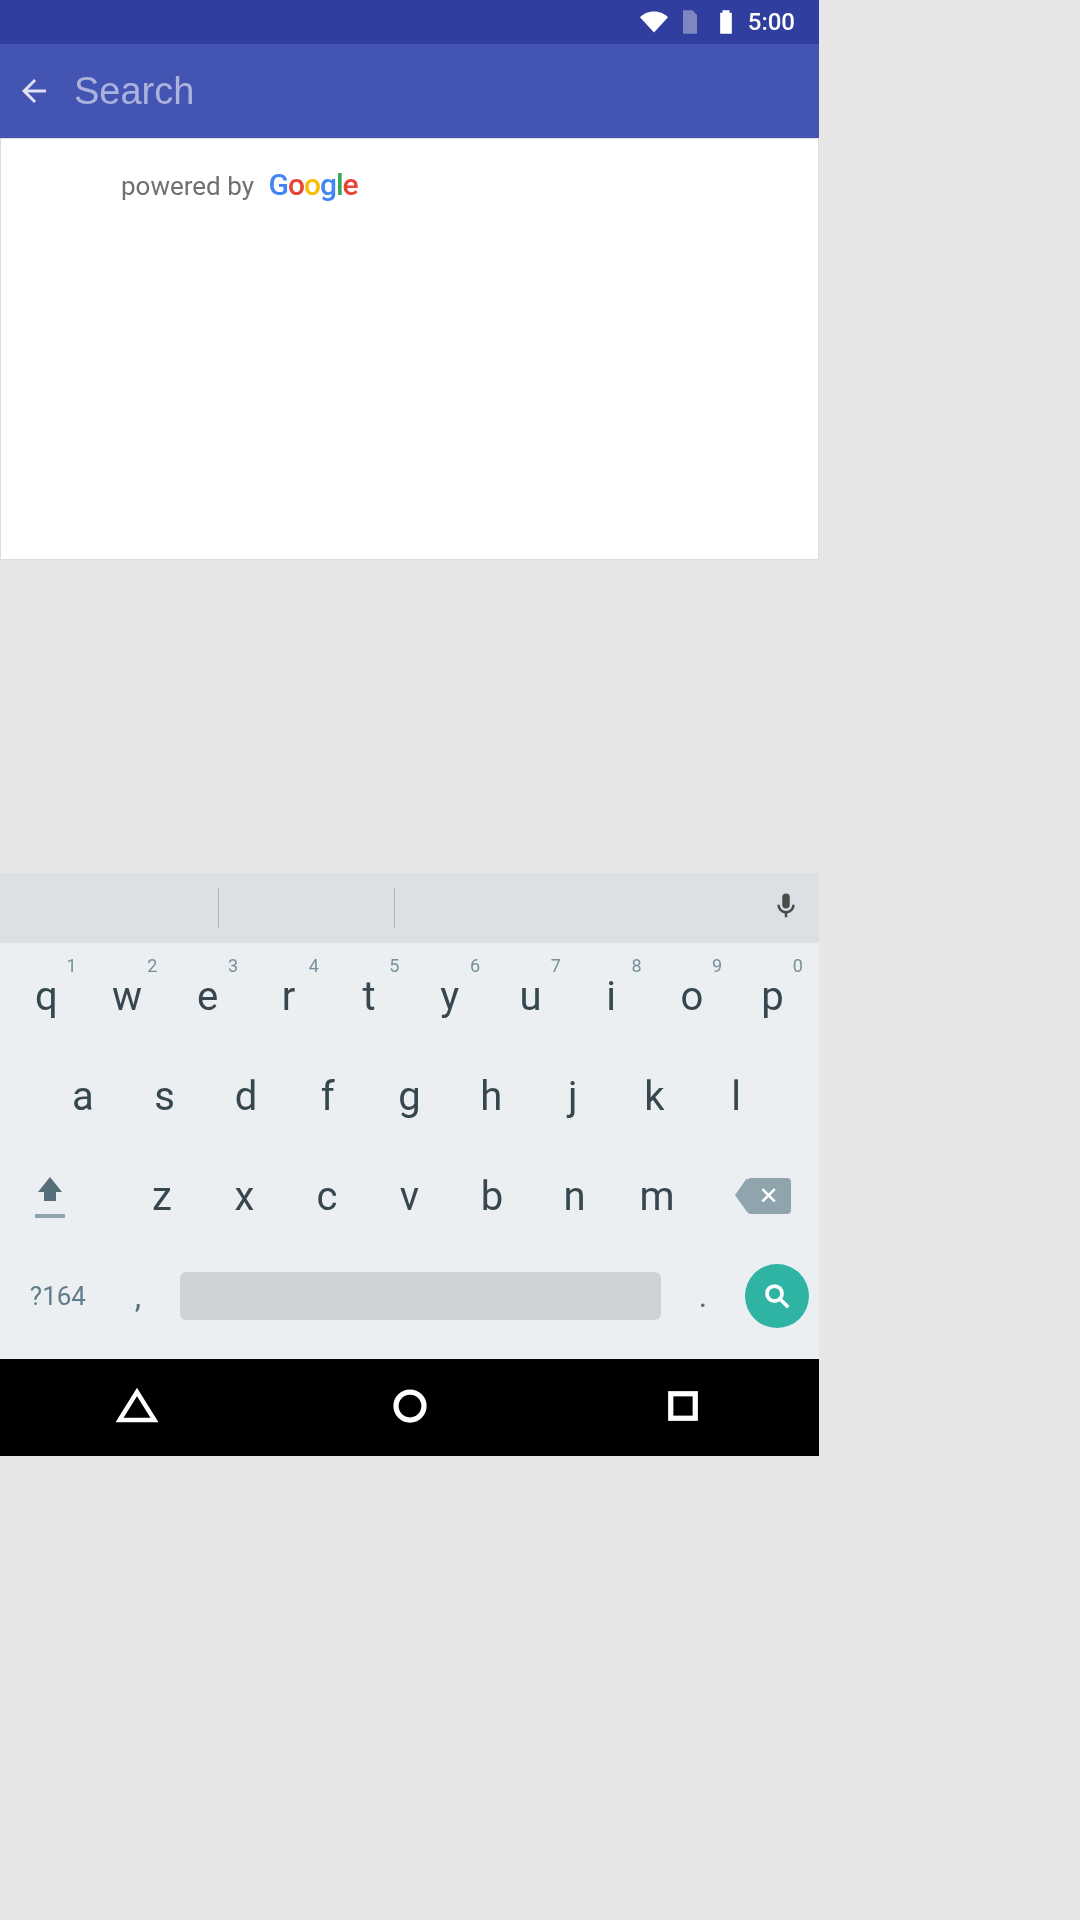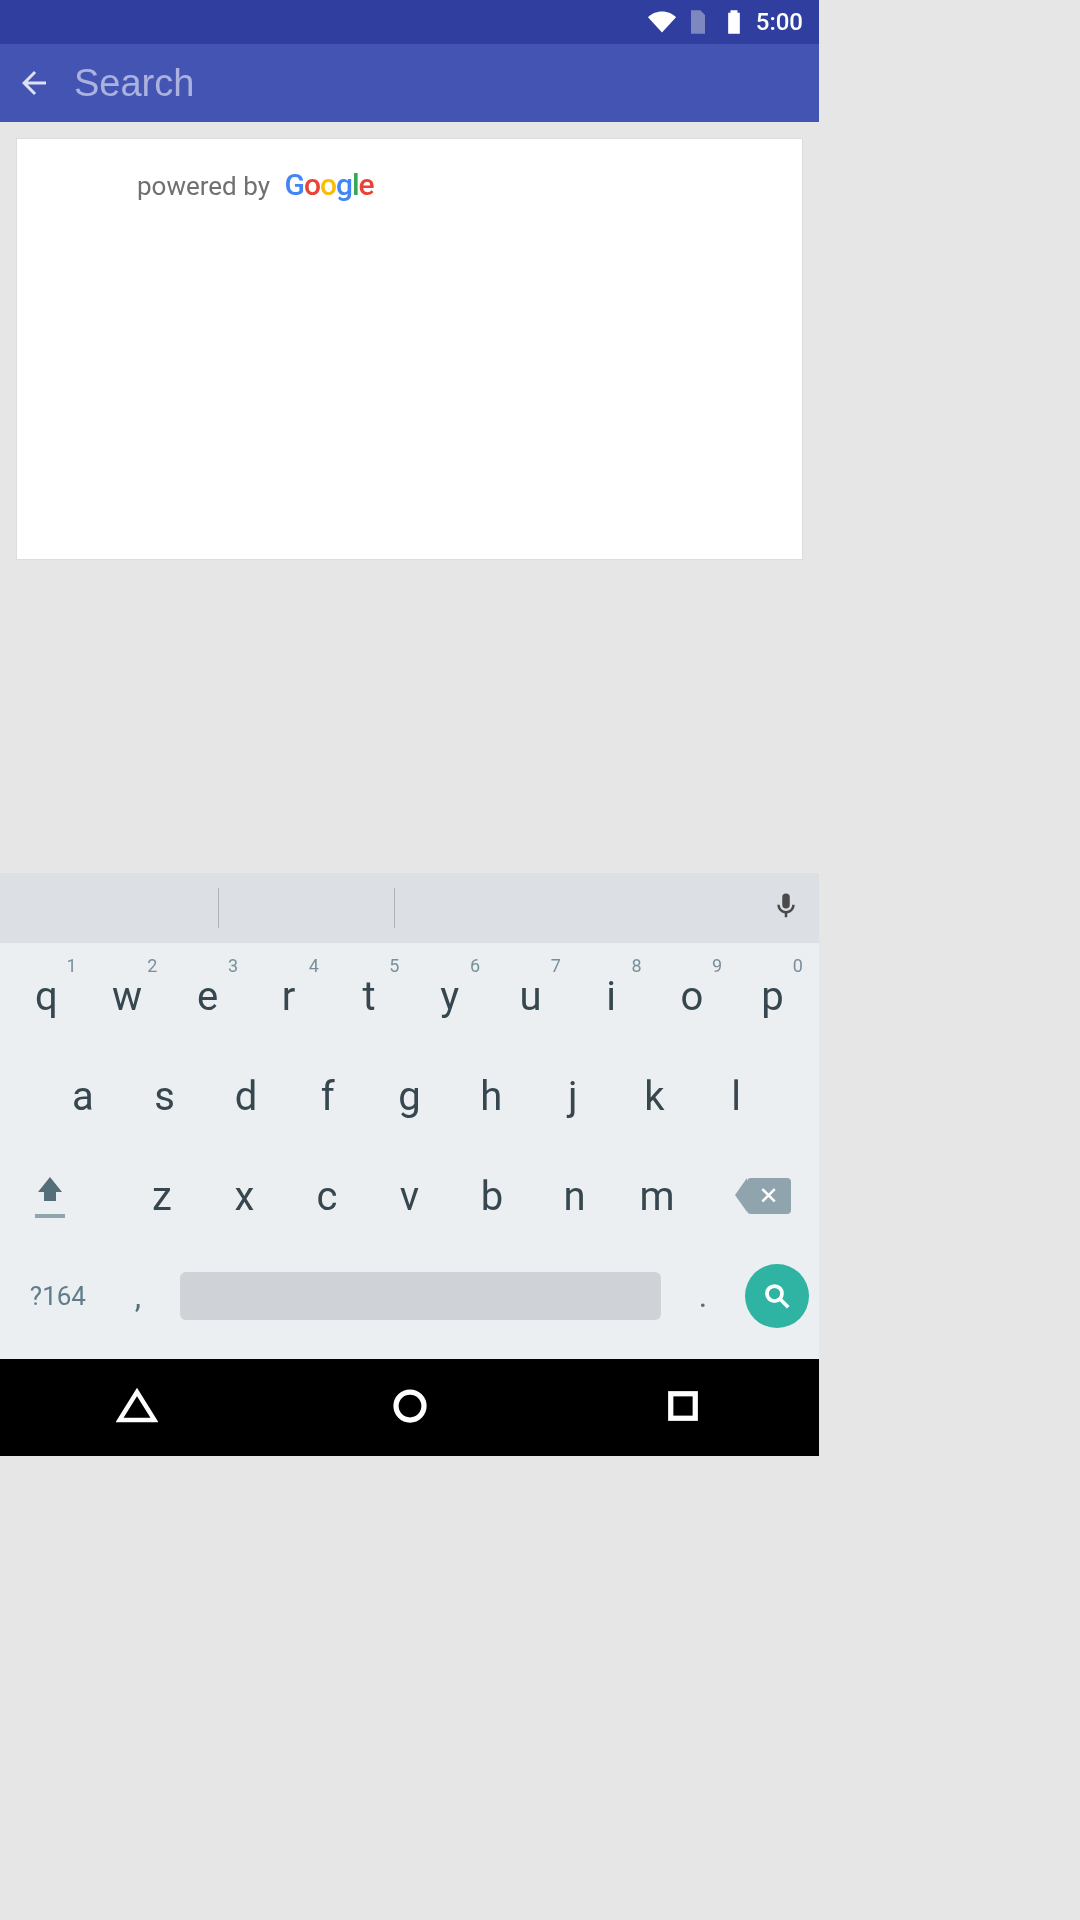--- a/index.html
+++ b/index.html
@@ -5,50 +5,50 @@
     * { margin: 0; padding: 0; box-sizing: border-box; }
     html, body { width: 819px; height: 1456px; overflow: hidden; font-family: Roboto, Arial, sans-serif; background: #e6e6e6; }
 
     
     .status-bar {
       height: 44px;
       background: #303f9f;
       display: flex;
       justify-content: flex-end;
       align-items: center;
-      padding: 0 16px;
+      padding: 0 24px;
       gap: 8px;
       color: #fff;
     }
     .status-bar .time { font-size: 24px; font-weight: 500; }
     .status-icon svg { width: 28px; height: 28px; fill: #fff; display: block; }
     .status-icon.dim svg { fill: #7e87c0; }
 
     
     .app-bar {
-      height: 78px;
+      height: 94px;
       background: #4354b3;
       display: flex;
       align-items: center;
       padding: 0 16px;
       gap: 22px;
     }
     .app-bar .back svg { width: 36px; height: 36px; fill: #dfe1f0; display: block; }
     .app-bar input {
       flex: 1;
       background: transparent;
       border: none;
       outline: none;
       font-size: 38px;
       color: #fff;
     }
     .app-bar input::placeholder { color: rgba(255,255,255,0.55); }
 
     
-    .content-area { padding: 16px; }
+    .content-area { padding: 0; }
     .card {
       background: #fff;
       height: 422px;
       border: 1px solid #ddd;
       padding: 28px 120px;
       font-size: 26px;
       color: #707070;
     }
     .card .powered { display: inline; margin-right: 8px; }
     .google-logo { font-size: 30px; font-weight: 500; letter-spacing: -1px; }

